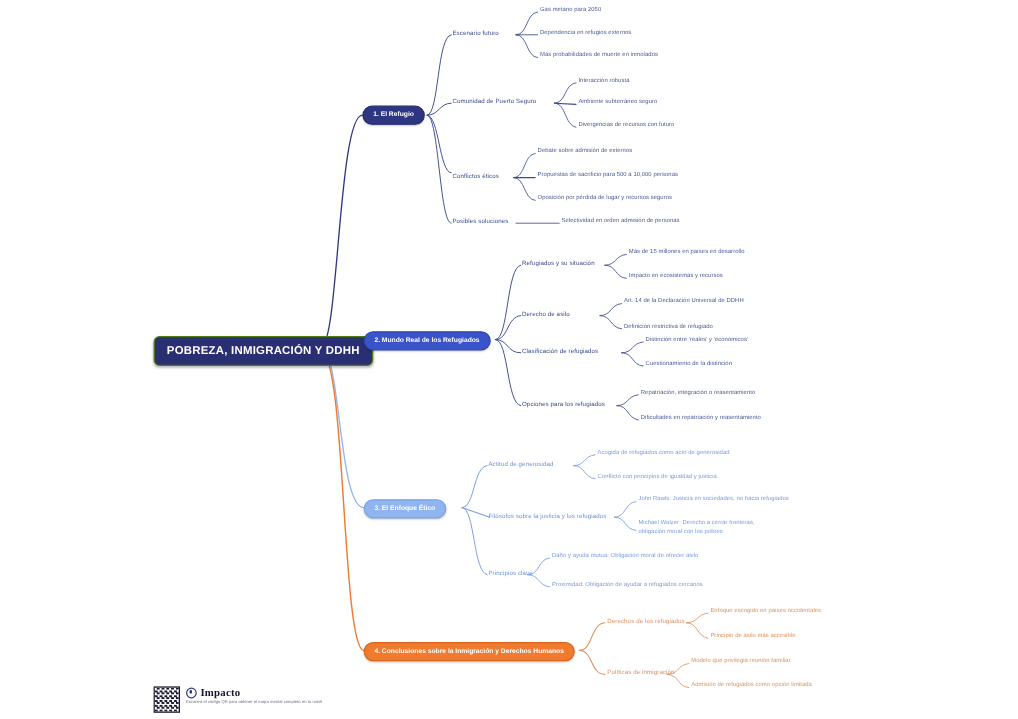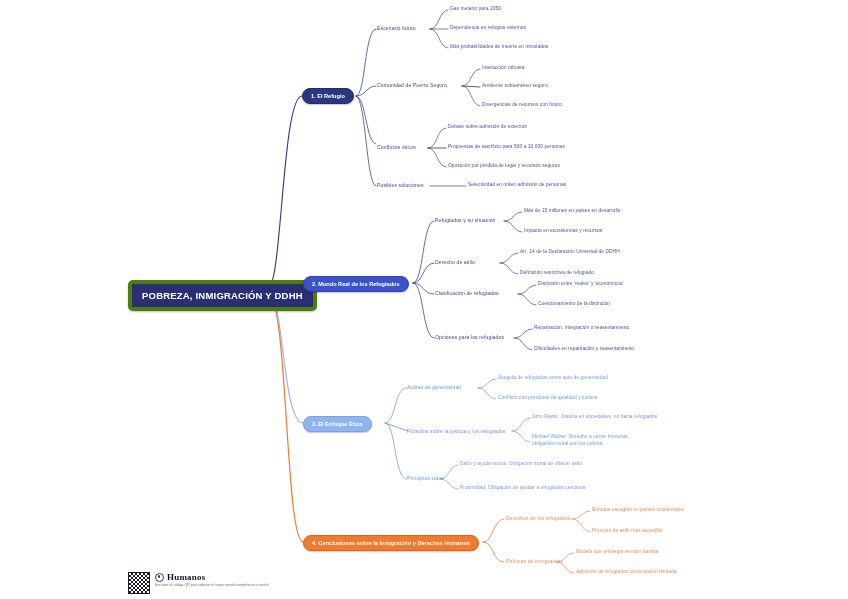--- a/index.html
+++ b/index.html
@@ -12,21 +12,21 @@
   }
   #canvas{position:absolute;left:0;top:0;width:848px;height:599px;}
   svg.links{position:absolute;left:0;top:0;width:848px;height:599px;pointer-events:none;}
 
   .node{position:absolute;box-sizing:border-box;}
 
   
   .root{
     background:#2a2f73;
     color:#ffffff;
-    border:4px solid #4d7c0f;
+    border:1px solid #4d7c0f;
     border-radius:5px;
     font-size:9.5px;
     font-weight:bold;
     letter-spacing:.2px;
     padding:6px 10px;
     white-space:nowrap;
     box-shadow:0 1px 2px rgba(0,0,0,.25);
   }
 
   
@@ -217,19 +217,19 @@
 
   <div class="node l2 c4" style="left:506px;top:558px;">Políticas de inmigración</div>
   <div class="node l3 c4" style="left:576px;top:549px;">Modelo que privilegia reunión familiar</div>
   <div class="node l3 c4" style="left:576px;top:569px;">Admisión de refugiados como opción limitada</div>
 
   <div class="footer">
     <div class="qr"></div>
     <div class="brandwrap">
       <div class="brandrow">
         <span class="brandmark"></span>
-        <span class="brandname">Humanos</span>
+        <span class="brandname">Impacto</span>
       </div>
       <div class="brandsub">Escanea el código QR para obtener el mapa mental completo en tu móvil</div>
     </div>
   </div>
 
 </div>
 
 </body></html>

